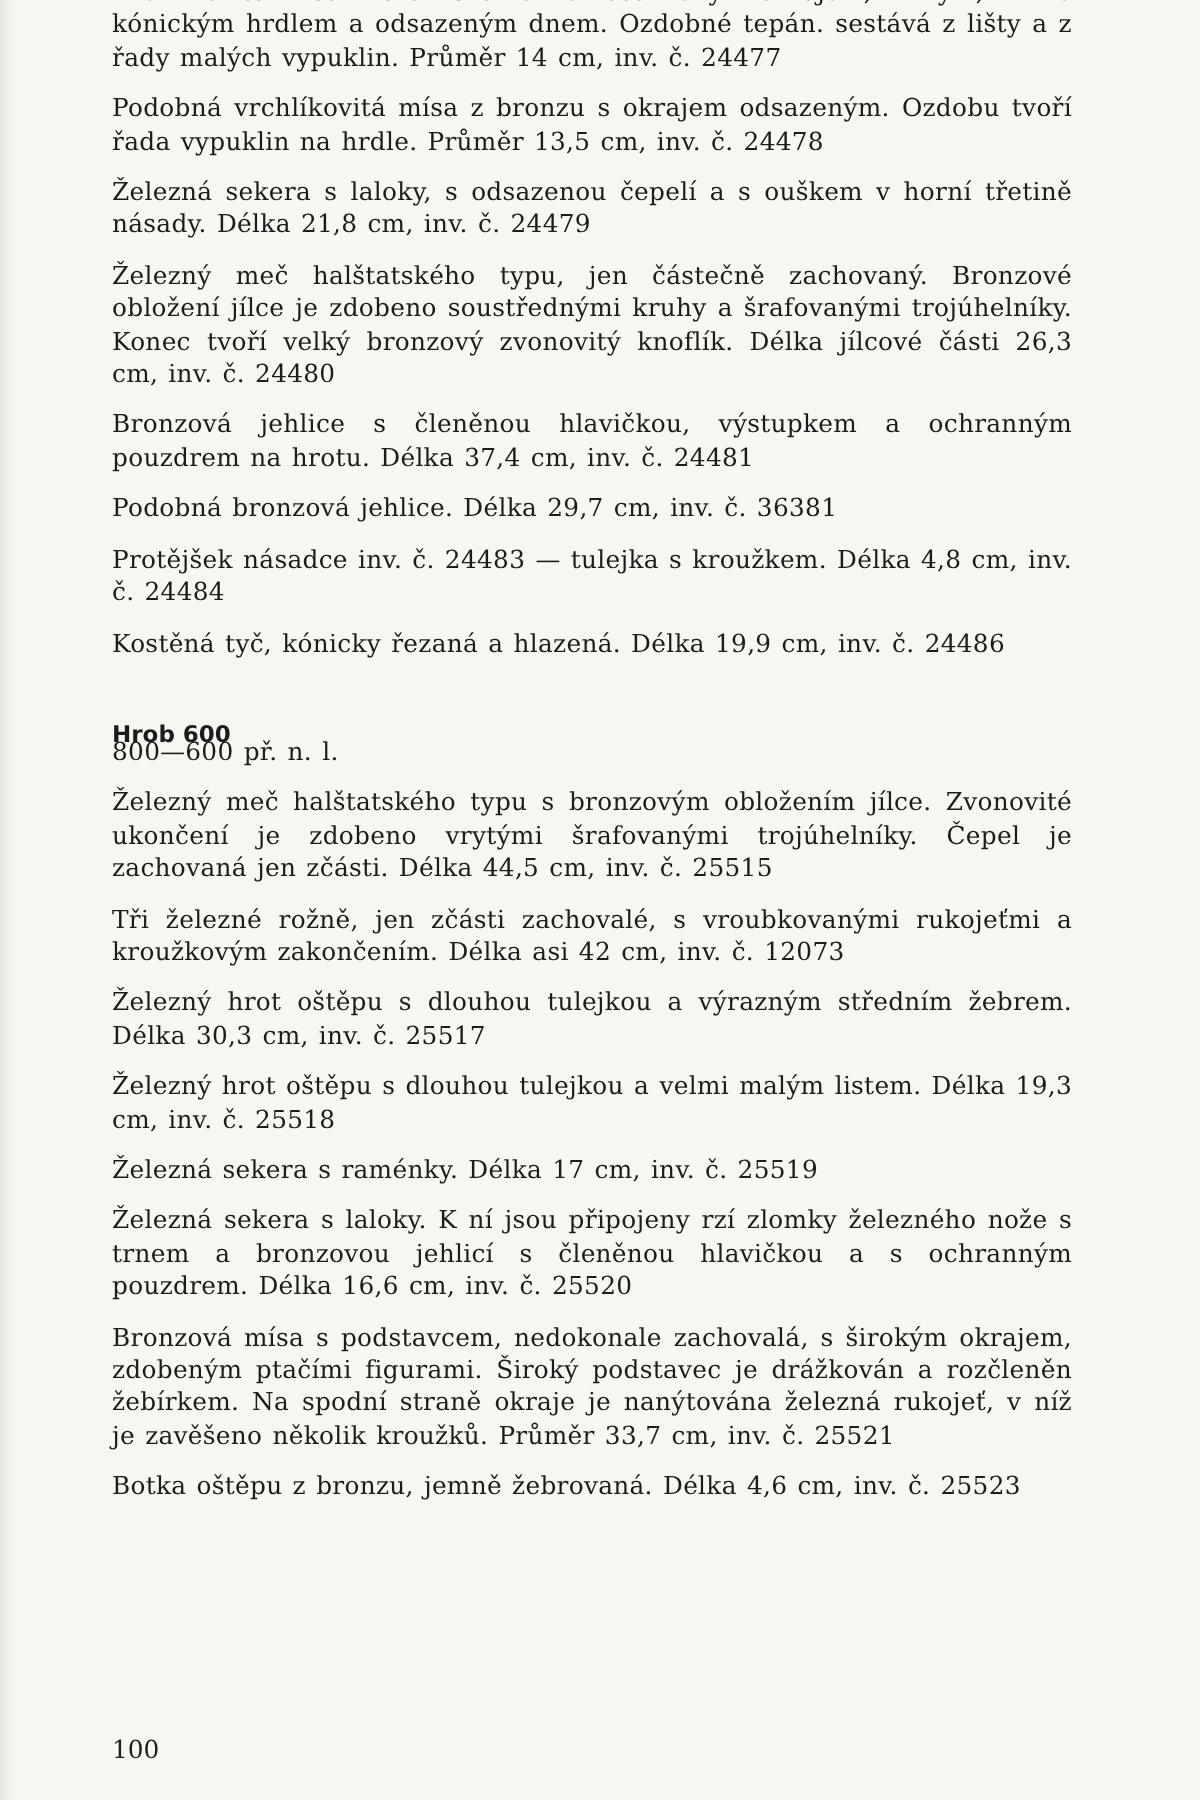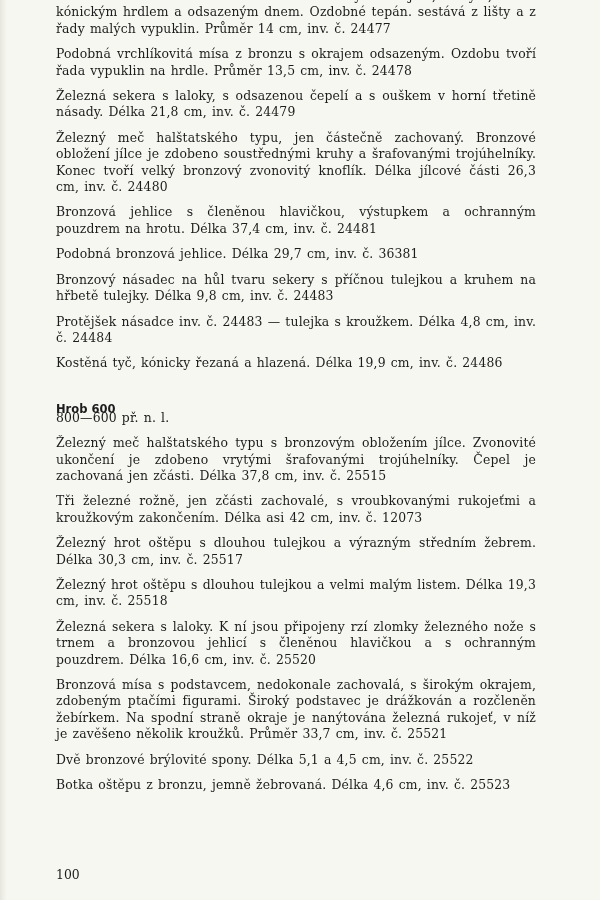--- a/index.html
+++ b/index.html
@@ -42,30 +42,29 @@
 
 <div class="edge"></div>
 
 <div class="page">
   <p>Vrchlíkovitá mísa z bronzu s rovně zastřiženým okrajem, nízkým, mírně kónickým hrdlem a odsazeným dnem. Ozdobné tepán. sestává z lišty a z řady malých vypuklin. Průměr 14 cm, inv. č. 24477</p>
   <p>Podobná vrchlíkovitá mísa z bronzu s okrajem odsazeným. Ozdobu tvoří řada vypuklin na hrdle. Průměr 13,5 cm, inv. č. 24478</p>
   <p>Železná sekera s laloky, s odsazenou čepelí a s ouškem v horní třetině násady. Délka 21,8 cm, inv. č. 24479</p>
   <p>Železný meč halštatského typu, jen částečně zachovaný. Bronzové obložení jílce je zdobeno soustřednými kruhy a šrafovanými trojúhelníky. Konec tvoří velký bronzový zvonovitý knoflík. Délka jílcové části 26,3 cm, inv. č. 24480</p>
   <p>Bronzová jehlice s členěnou hlavičkou, výstupkem a ochranným pouzdrem na hrotu. Délka 37,4 cm, inv. č. 24481</p>
   <p>Podobná bronzová jehlice. Délka 29,7 cm, inv. č. 36381</p>
-  <p>Bronzový násadec na hůl tvaru sekery s příčnou tulejkou a kruhem na hřbetě tulejky. Délka 9,8 cm, inv. č. 24483</p>
   <p>Protějšek násadce inv. č. 24483 — tulejka s kroužkem. Délka 4,8 cm, inv. č. 24484</p>
   <p>Kostěná tyč, kónicky řezaná a hlazená. Délka 19,9 cm, inv. č. 24486</p>
 
   <div class="section-title">Hrob 600</div>
   <p class="date-line">800—600 př. n. l.</p>
 
-  <p>Železný meč halštatského typu s bronzovým obložením jílce. Zvonovité ukončení je zdobeno vrytými šrafovanými trojúhelníky. Čepel je zachovaná jen zčásti. Délka 37,8 cm, inv. č. 25515</p>
+  <p>Železný meč halštatského typu s bronzovým obložením jílce. Zvonovité ukončení je zdobeno vrytými šrafovanými trojúhelníky. Čepel je zachovaná jen zčásti. Délka 44,5 cm, inv. č. 25515</p>
   <p>Tři železné rožně, jen zčásti zachovalé, s vroubkovanými rukojeťmi a kroužkovým zakončením. Délka asi 42 cm, inv. č. 12073</p>
   <p>Železný hrot oštěpu s dlouhou tulejkou a výrazným středním žebrem. Délka 30,3 cm, inv. č. 25517</p>
   <p>Železný hrot oštěpu s dlouhou tulejkou a velmi malým listem. Délka 19,3 cm, inv. č. 25518</p>
+  <p>Železná sekera s raménky. Délka 17 cm, inv. č. 25519</p>
   <p>Železná sekera s laloky. K ní jsou připojeny rzí zlomky železného nože s trnem a bronzovou jehlicí s členěnou hlavičkou a s ochranným pouzdrem. Délka 16,6 cm, inv. č. 25520</p>
   <p>Bronzová mísa s podstavcem, nedokonale zachovalá, s širokým okrajem, zdobeným ptačími figurami. Široký podstavec je drážkován a rozčleněn žebírkem. Na spodní straně okraje je nanýtována železná rukojeť, v níž je zavěšeno několik kroužků. Průměr 33,7 cm, inv. č. 25521</p>
-  <p>Dvě bronzové brýlovité spony. Délka 5,1 a 4,5 cm, inv. č. 25522</p>
   <p>Botka oštěpu z bronzu, jemně žebrovaná. Délka 4,6 cm, inv. č. 25523</p>
 </div>
 
 <div class="page-number">100</div>
 
 </body></html>

